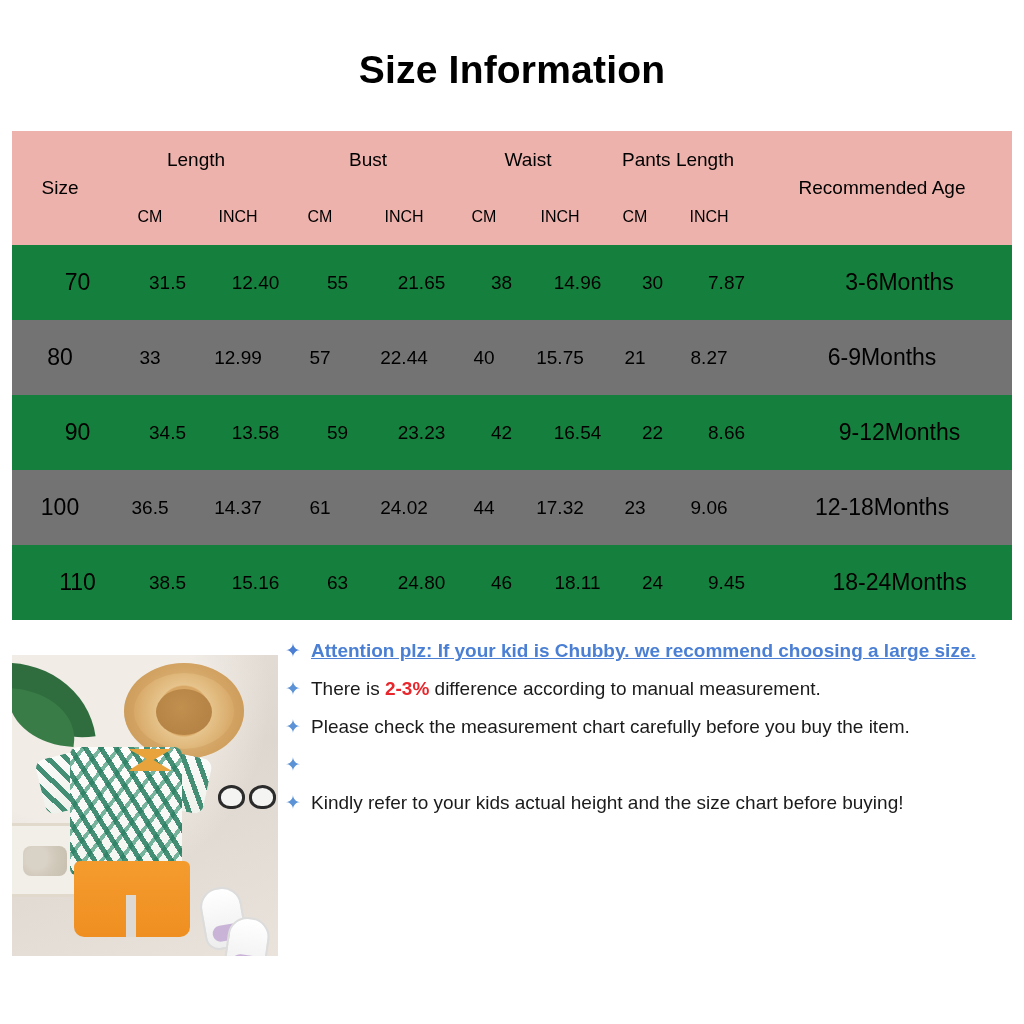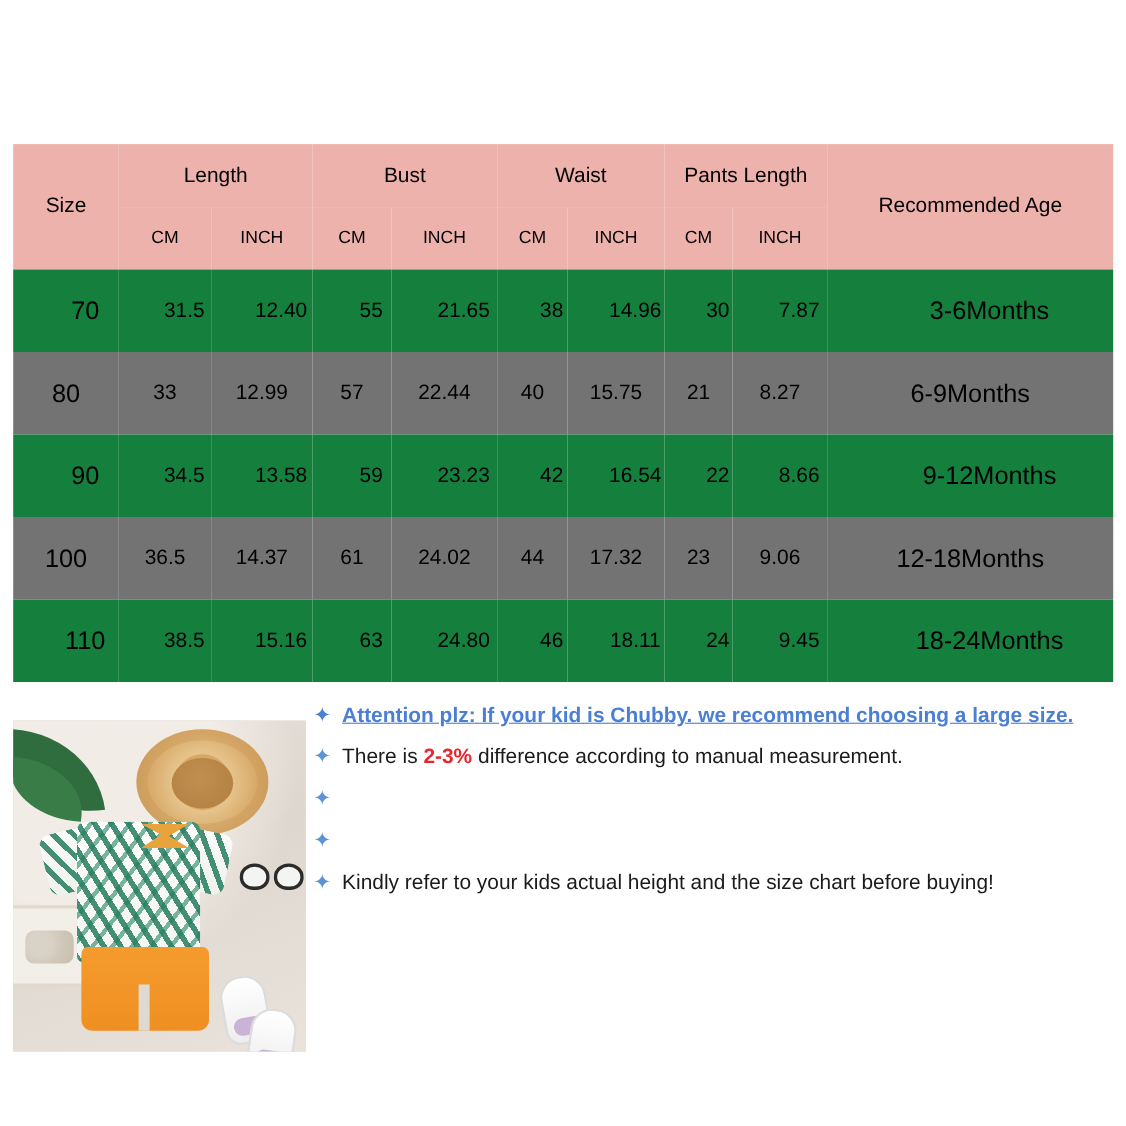--- a/index.html
+++ b/index.html
@@ -234,20 +234,21 @@
     text-decoration: underline;
   }
   .note.attn .spark { color: #4a7fd4; }
   .pct { color: #e8262c; font-weight: bold; }
 </style>
 </head>
 <body>
 
 <div id="page">
 
+  <div class="title">Size Information</div>
 
   <table class="size-table">
     <colgroup>
       <col style="width:96px">
       <col style="width:84px">
         <col style="width:92px">
       <col style="width:72px">
         <col style="width:96px">
       <col style="width:64px">
         <col style="width:88px">
@@ -367,20 +368,21 @@
       <span class="note-text">Attention plz: If your kid is Chubby. we recommend choosing a large size.</span>
     </div>
 
     <div class="note">
       <span class="spark">✦</span>
       <span class="note-text"><span>There is </span><span class="pct">2-3%</span><span> difference according to manual measurement.</span></span>
     </div>
 
     <div class="note">
       <span class="spark">✦</span>
+      <span class="note-text">Please check the measurement chart carefully before you buy the item.</span>
     </div>
 
     <div class="note">
       <span class="spark">✦</span>
     </div>
 
     <div class="note">
       <span class="spark">✦</span>
       <span class="note-text">Kindly refer to your kids actual height and the size chart before buying!</span>
     </div>

